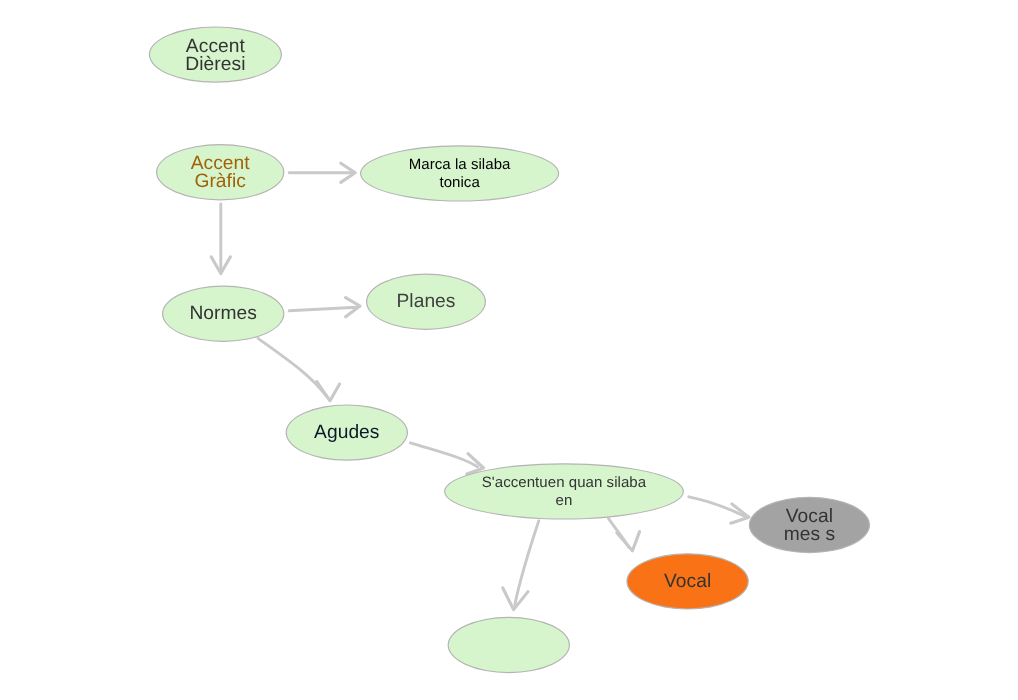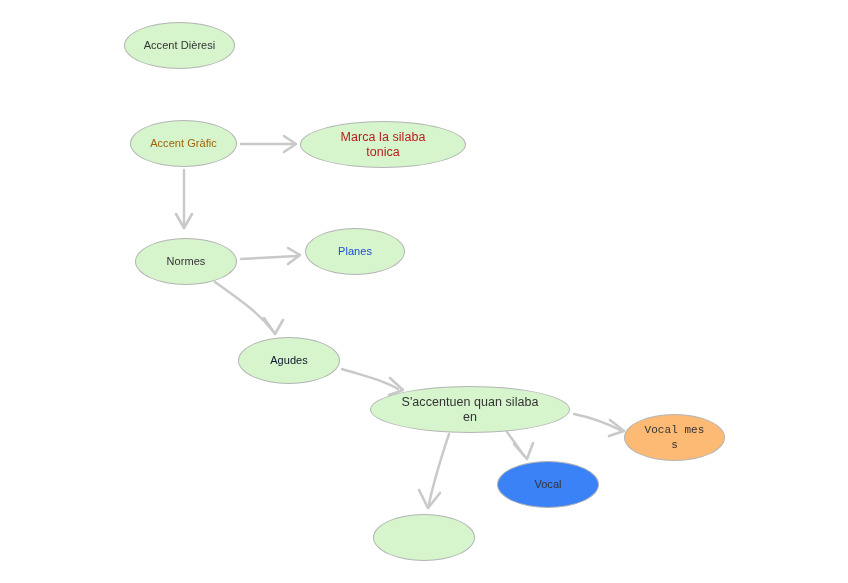--- a/index.html
+++ b/index.html
@@ -31,21 +31,21 @@
     position: absolute;
     box-sizing: border-box;
     border-radius: 50%;
     background: #d6f5cd;
     border: 1px solid #b4b4b4;
     display: flex;
     align-items: center;
     justify-content: center;
     text-align: center;
     color: #333333;
-    font-size: 11px;
+    font-size: 16px;
     line-height: 15px;
     letter-spacing: 0.05px;
     padding: 2px 14px;
     box-shadow: 0 0 0 0 rgba(0,0,0,0);
   }
   .node .node-label {
     display: block;
     width: 100%;
     word-wrap: break-word;
   }
@@ -94,39 +94,39 @@
       </g>
     </svg>
 
   <div id="node-layer">
       <div class="node" style="left: 124px; top: 22px; width: 111px; height: 47px; background: rgb(214, 245, 205); border-color: rgb(180, 180, 180); color: rgb(51, 51, 51);">
         <span class="node-label">Accent Dièresi</span>
       </div>
       <div class="node" style="left: 130px; top: 120px; width: 107px; height: 47px; background: rgb(214, 245, 205); border-color: rgb(180, 180, 180); color: #a16207;">
         <span class="node-label">Accent Gràfic</span>
       </div>
-      <div class="node big-node" style="left: 300px; top: 121px; width: 166px; height: 47px; background: rgb(214, 245, 205); border-color: rgb(180, 180, 180); color: #b91c1c;">
+      <div class="node big-node" style="left: 300px; top: 121px; width: 166px; height: 47px; background: rgb(214, 245, 205); border-color: rgb(180, 180, 180); color: #000000;">
         <span class="node-label">Marca la silaba tonica</span>
       </div>
       <div class="node" style="left: 135px; top: 238px; width: 102px; height: 47px; background: rgb(214, 245, 205); border-color: rgb(180, 180, 180); color: rgb(51, 51, 51); text-align: center;">
         <span class="node-label">Normes</span>
       </div>
-      <div class="node" style="left: 305px; top: 228px; width: 100px; height: 47px; background: rgb(214, 245, 205); border-color: rgb(180, 180, 180); color: #1d4ed8;">
+      <div class="node" style="left: 305px; top: 228px; width: 100px; height: 47px; background: rgb(214, 245, 205); border-color: rgb(180, 180, 180); color: #404040;">
         <span class="node-label">Planes</span>
       </div>
       <div class="node" style="left: 238px; top: 337px; width: 102px; height: 47px; background: rgb(214, 245, 205); border-color: rgb(180, 180, 180); color: #0f172a;">
         <span class="node-label">Agudes</span>
       </div>
       <div class="node big-node" style="left: 370px; top: 386px; width: 200px; height: 47px; background: rgb(214, 245, 205); border-color: rgb(180, 180, 180); color: rgb(51, 51, 51);">
         <span class="node-label">S'accentuen quan silaba en</span>
       </div>
-      <div class="node" style="left: 624px; top: 414px; width: 101px; height: 47px; background: #fdba74; border-color: rgb(180, 180, 180); color: rgb(51, 51, 51); font-family: Liberation Mono, monospace;">
+      <div class="node" style="left: 624px; top: 414px; width: 101px; height: 47px; background: #a3a3a3; border-color: rgb(180, 180, 180); color: rgb(51, 51, 51);">
         <span class="node-label">Vocal mes s</span>
       </div>
-      <div class="node" style="left: 497px; top: 461px; width: 102px; height: 47px; background: #3b82f6; border-color: rgb(180, 180, 180); color: rgb(51, 51, 51);">
+      <div class="node" style="left: 522px; top: 461px; width: 102px; height: 47px; background: #f97316; border-color: rgb(180, 180, 180); color: rgb(51, 51, 51);">
         <span class="node-label">Vocal</span>
       </div>
       <div class="node" style="left: 373px; top: 514px; width: 102px; height: 47px; background: rgb(214, 245, 205); border-color: rgb(180, 180, 180); color: rgb(51, 51, 51);">
         <span class="node-label"></span>
       </div>
     </div>
 
 </div>
 
 </body></html>

